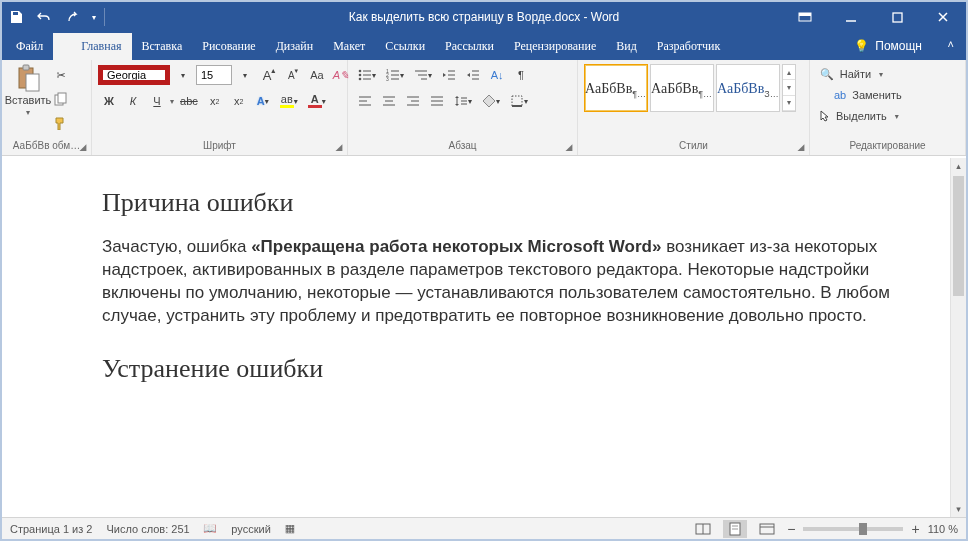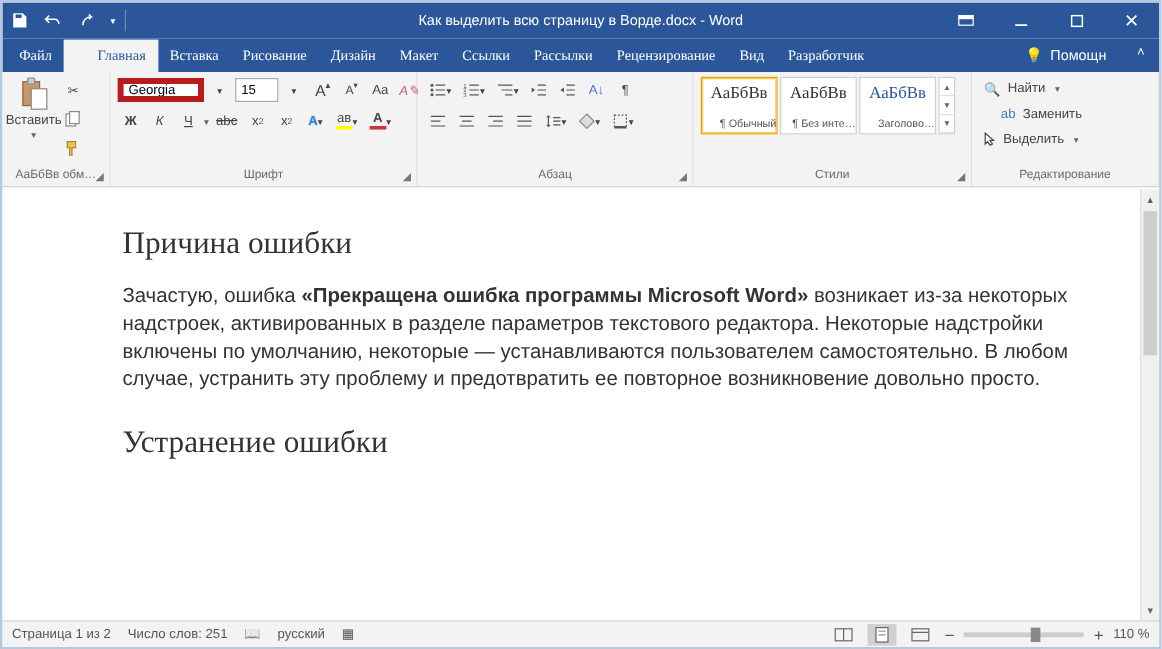--- a/index.html
+++ b/index.html
@@ -19,21 +19,21 @@
   .collapse-caret { position: absolute; right: 12px; top: 6px; color: #fff; font-size: 11px; }
   .ribbon { height: 96px; background: #f3f3f3; border-bottom: 1px solid #d4d4d4; display: flex; }
   .group { border-right: 1px solid #e1e1e1; display: flex; flex-direction: column; justify-content: space-between; padding: 4px 6px 2px; position: relative; }
   .group-label { font-size: 10px; color: #6a6a6a; text-align: center; padding: 2px 0; }
   .glauncher { position: absolute; right: 2px; bottom: 2px; font-size: 9px; color: #777; width: 12px; height: 12px; display: flex; align-items: center; justify-content: center; }
   .btn { display: flex; align-items: center; justify-content: center; min-width: 22px; height: 22px; border: 1px solid transparent; font-size: 11px; color: #444; padding: 0 3px; }
   .row { display: flex; align-items: center; gap: 2px; }
   .vstack { display: flex; flex-direction: column; gap: 2px; }
   .font-name { width: 72px; height: 20px; font-size: 11px; border: 5px solid #b91c1c; background: #fff; padding: 0 4px; }
   .font-size { width: 36px; height: 20px; font-size: 11px; border: 1px solid #ababab; background: #fff; padding: 0 4px; }
-  .style-box { width: 64px; height: 48px; border: 1px solid #d0d0d0; background: #fff; display: flex; flex-direction: column; align-items: center; justify-content: center; font-size: 12px; }
+  .style-box { width: 64px; height: 48px; border: 1px solid #d0d0d0; background: #fff; display: flex; flex-direction: row; align-items: center; justify-content: center; font-size: 12px; }
   .style-box.first { border-color: #f2a100; box-shadow: 0 0 0 1px #f2c964 inset; }
   .style-prev { font-family: Cambria, serif; font-size: 14px; color: #333; }
   .style-prev.blue { color: #2b579a; }
   .style-name { font-size: 9px; color: #555; margin-top: 11px; width: 100%; text-align: right; white-space: nowrap; overflow: hidden; text-overflow: ellipsis; }
   .style-gallery { display: flex; gap: 2px; align-items: flex-start; }
   .style-scroll { width: 14px; height: 48px; border: 1px solid #d0d0d0; background: #fff; display: flex; flex-direction: column; }
   .style-scroll div { flex: 1; display: flex; align-items: center; justify-content: center; font-size: 8px; color: #666; border-bottom: 1px solid #e1e1e1; }
   .editing-item { display: flex; align-items: center; gap: 6px; font-size: 11px; color: #444; height: 20px; padding: 0 4px; }
   .paste-big { width: 40px; display: flex; flex-direction: column; align-items: center; justify-content: center; font-size: 11px; color: #444; gap: 2px; }
   .doc-area { position: absolute; top: 156px; left: 0; right: 16px; bottom: 22px; overflow: hidden; background: #fff; }
@@ -362,21 +362,21 @@
 
 <div class="arrow">
   <div class="arrow-line"></div>
   <div class="arrow-head"></div>
 </div>
 
 <div class="doc-area">
   <div class="page">
     <h2 class="doc">Причина ошибки</h2>
     <p class="doc">
-      <span>Зачастую, ошибка </span><b>«Прекращена ошибка программы Microsoft Word»</b><span> возникает из-за некоторых надстроек, активированных в разделе параметров текстового редактора. Некоторые надстройки включены по умолчанию, некоторые — устанавливаются пользователем самостоятельно. В любом случае, устранить эту проблему и предотвратить ее повторное возникновение довольно просто.</span>
+      <span>Зачастую, ошибка </span><b>«Прекращена работа некоторых Microsoft Word»</b><span> возникает из-за некоторых надстроек, активированных в разделе параметров текстового редактора. Некоторые надстройки включены по умолчанию, некоторые — устанавливаются пользователем самостоятельно. В любом случае, устранить эту проблему и предотвратить ее повторное возникновение довольно просто.</span>
     </p>
     <h2 class="doc">Устранение ошибки</h2>
   </div>
 </div>
 
 <div class="scrollbar-v">
   <div class="sb-btn">▴</div>
   <div class="sb-track">
       <div class="sb-thumb"></div>
     </div>

